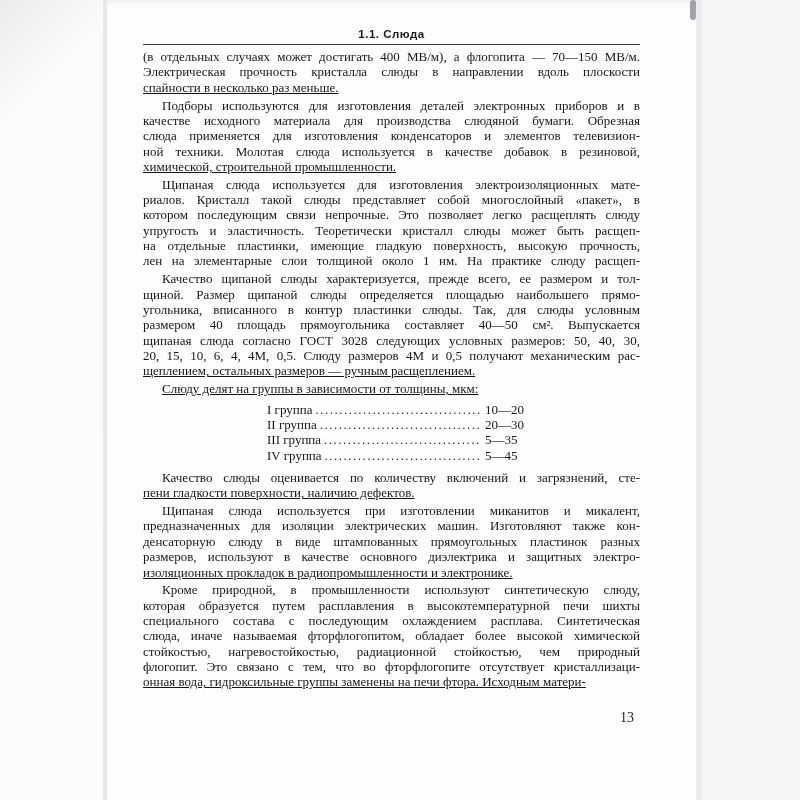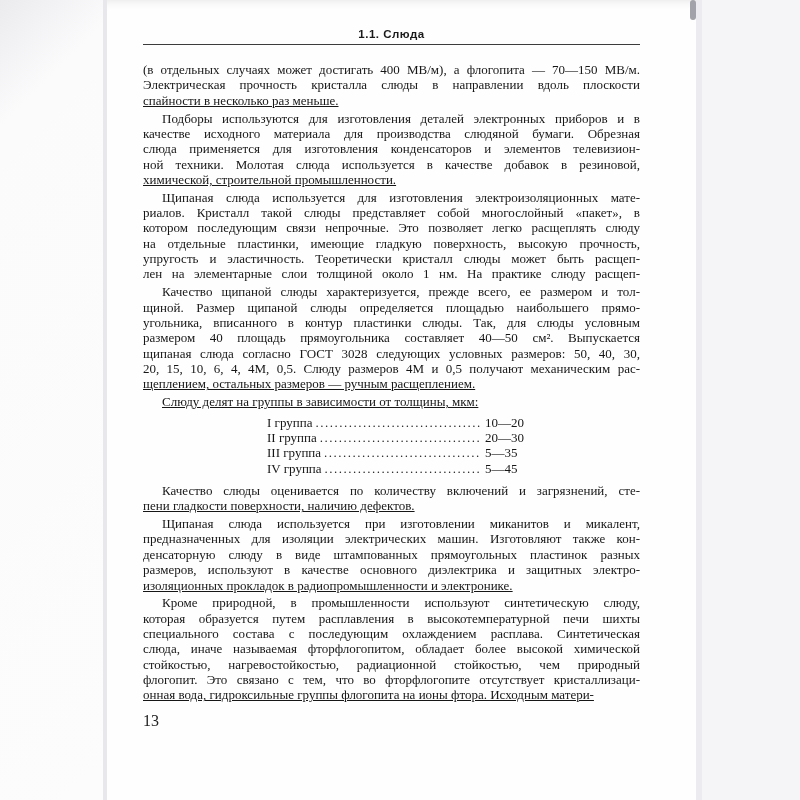--- a/index.html
+++ b/index.html
@@ -30,41 +30,41 @@
   }
   .running-head {
     margin-top:28px; text-align:center;
     font-family:"Liberation Sans", sans-serif;
     font-size:11.5px; font-weight:bold; letter-spacing:0.5px; color:#1a1a1a;
   }
   .head-rule {
     margin-top:4px; border-bottom:1.4px solid var(--rule-color,#3c3c3c);
   }
   .body-text {
-    margin-top:17px; font-size:13px; line-height:15.35px; color:#161616;
+    margin-top:4px; font-size:13px; line-height:15.35px; color:#161616;
   }
   .para { margin:0 0 2.5px 0; }
   .line {
     text-align:justify; text-align-last:justify;
     height:15.35px; overflow:hidden; white-space:nowrap;
   }
   .line.end { text-align-last:left;text-decoration:underline; }
   .line.ind { padding-left:19px; }
   .leader-list { margin:5px 0 7px 124px; width:262px; }
   .leader-row { display:flex; align-items:flex-end; height:15.35px; font-size:13px; }
   .leader-label { white-space:nowrap; padding-right:3px; }
   .leader-dots { flex:1; overflow:hidden; white-space:nowrap; }
   .leader-dots::after {
     content:"..................................................................................";
     letter-spacing:1.5px; color:#2a2a2a;
   }
   .leader-value { width:44px; padding-left:4px; white-space:nowrap; }
   .folio {
-    margin-top:9px; text-align:left; padding-right:6px;
-    font-size:16px; color:#222;
+    margin-top:20px; text-align:right; padding-right:6px;
+    font-size:14px; color:#222;
   }
   .scroll-thumb {
     position:absolute; left:690px; top:0; width:6px; height:20px;
     background: var(--thumb, #a2a2aa); border-radius:3px;
   }
 </style>
 </head>
 <body style="--viewer-bg: #f6f6f8; --page-bg: #fefefe; --rule-color: #3c3c3c; --thumb: #a2a2aa;">
 
 <div class="gutter-left"></div>
@@ -84,22 +84,22 @@
           <div class="line ind">Подборы используются для изготовления деталей электронных приборов и в</div>
           <div class="line">качестве исходного материала для производства слюдяной бумаги. Обрезная</div>
           <div class="line">слюда применяется для изготовления конденсаторов и элементов телевизион-</div>
           <div class="line">ной техники. Молотая слюда используется в качестве добавок в резиновой,</div>
           <div class="line end">химической, строительной промышленности.</div>
         </div>
         <div class="para">
           <div class="line ind">Щипаная слюда используется для изготовления электроизоляционных мате-</div>
           <div class="line">риалов. Кристалл такой слюды представляет собой многослойный «пакет», в</div>
           <div class="line">котором последующим связи непрочные. Это позволяет легко расщеплять слюду</div>
+          <div class="line">упругость и эластичность. Теоретически кристалл слюды может быть расщеп-</div>
           <div class="line">на отдельные пластинки, имеющие гладкую поверхность, высокую прочность,</div>
-          <div class="line">упругость и эластичность. Теоретически кристалл слюды может быть расщеп-</div>
           <div class="line">лен на элементарные слои толщиной около 1 нм. На практике слюду расщеп-</div>
         </div>
         <div class="para">
           <div class="line ind">Качество щипаной слюды характеризуется, прежде всего, ее размером и тол-</div>
           <div class="line">щиной. Размер щипаной слюды определяется площадью наибольшего прямо-</div>
           <div class="line">угольника, вписанного в контур пластинки слюды. Так, для слюды условным</div>
           <div class="line">размером 40 площадь прямоугольника составляет 40—50 см². Выпускается</div>
           <div class="line">щипаная слюда согласно ГОСТ 3028 следующих условных размеров: 50, 40, 30,</div>
           <div class="line">20, 15, 10, 6, 4, 4М, 0,5. Слюду размеров 4М и 0,5 получают механическим рас-</div>
           <div class="line end">щеплением, остальных размеров — ручным расщеплением.</div>
@@ -140,20 +140,20 @@
           <div class="line">размеров, используют в качестве основного диэлектрика и защитных электро-</div>
           <div class="line end">изоляционных прокладок в радиопромышленности и электронике.</div>
         </div>
         <div class="para">
           <div class="line ind">Кроме природной, в промышленности используют синтетическую слюду,</div>
           <div class="line">которая образуется путем расплавления в высокотемпературной печи шихты</div>
           <div class="line">специального состава с последующим охлаждением расплава. Синтетическая</div>
           <div class="line">слюда, иначе называемая фторфлогопитом, обладает более высокой химической</div>
           <div class="line">стойкостью, нагревостойкостью, радиационной стойкостью, чем природный</div>
           <div class="line">флогопит. Это связано с тем, что во фторфлогопите отсутствует кристаллизаци-</div>
-          <div class="line end">онная вода, гидроксильные группы флогопита на ионы фтора. Исходным матери-</div>
+          <div class="line end">онная вода, гидроксильные группы заменены на печи фтора. Исходным матери-</div>
         </div>
       </div>
     <div class="folio">13</div>
   </div>
 </div>
 
 <div class="scroll-thumb"></div>
 
 </body></html>

